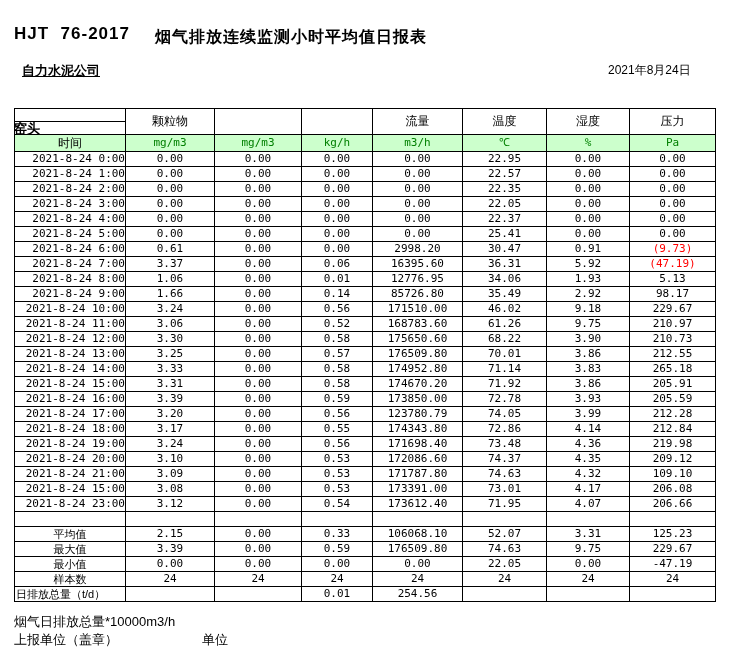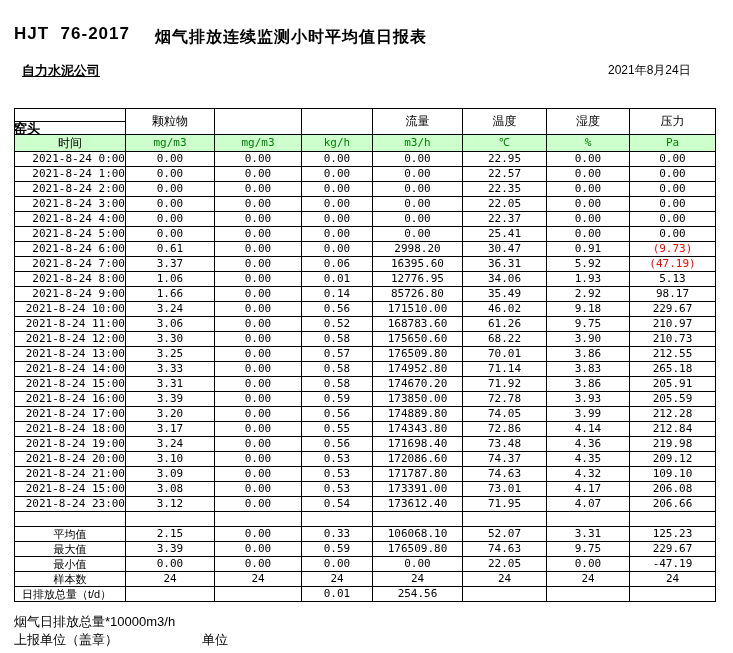--- a/index.html
+++ b/index.html
@@ -30,21 +30,21 @@
   tr.unit-row th{
     background:var(--unit-bg,#ccffcc);color:var(--unit-fg,#008000);
     text-align:center;height:16px;line-height:16px;font-size:11px;
   }
   tr.unit-row th.time-h{color:#000;font-family:"Liberation Sans",sans-serif;font-size:12px;margin-top:9px;}
   td.time-cell{text-align:right;padding-right:1px;}
   td.value-cell{text-align:center;}
   td.value-cell.neg{color:var(--neg-fg,#ff0000);}
   tr.spacer-row td{height:14px;}
   td.summary-label{text-align:center;padding-right:2px;font-family:"Liberation Sans",sans-serif;font-size:12px;}
-  td.summary-label.total-label{text-align:left;padding-left:7px;}
+  td.summary-label.total-label{text-align:left;padding-left:1px;}
   .footnote{left:14px;top:613px;font-size:13px;text-align:right;}
   .footer-line{left:14px;top:631px;font-size:13px;width:719px;}
   .footer-line .unit-label{position:absolute;left:188px;top:0;}
 </style>
 </head>
 <body>
 
 <div class="abs doc-code">HJT  76-2017</div>
 <div class="abs title">烟气排放连续监测小时平均值日报表</div>
 <div class="abs company">自力水泥公司</div>
@@ -256,21 +256,21 @@
         <td class="value-cell">173850.00</td>
         <td class="value-cell">72.78</td>
         <td class="value-cell">3.93</td>
         <td class="value-cell">205.59</td>
       </tr>
       <tr class="data-row">
         <td class="time-cell">2021-8-24 17:00</td>
         <td class="value-cell">3.20</td>
         <td class="value-cell">0.00</td>
         <td class="value-cell">0.56</td>
-        <td class="value-cell">174889.80</td>
+        <td class="value-cell">123780.79</td>
         <td class="value-cell">74.05</td>
         <td class="value-cell">3.99</td>
         <td class="value-cell">212.28</td>
       </tr>
       <tr class="data-row">
         <td class="time-cell">2021-8-24 18:00</td>
         <td class="value-cell">3.17</td>
         <td class="value-cell">0.00</td>
         <td class="value-cell">0.55</td>
         <td class="value-cell">174343.80</td>

